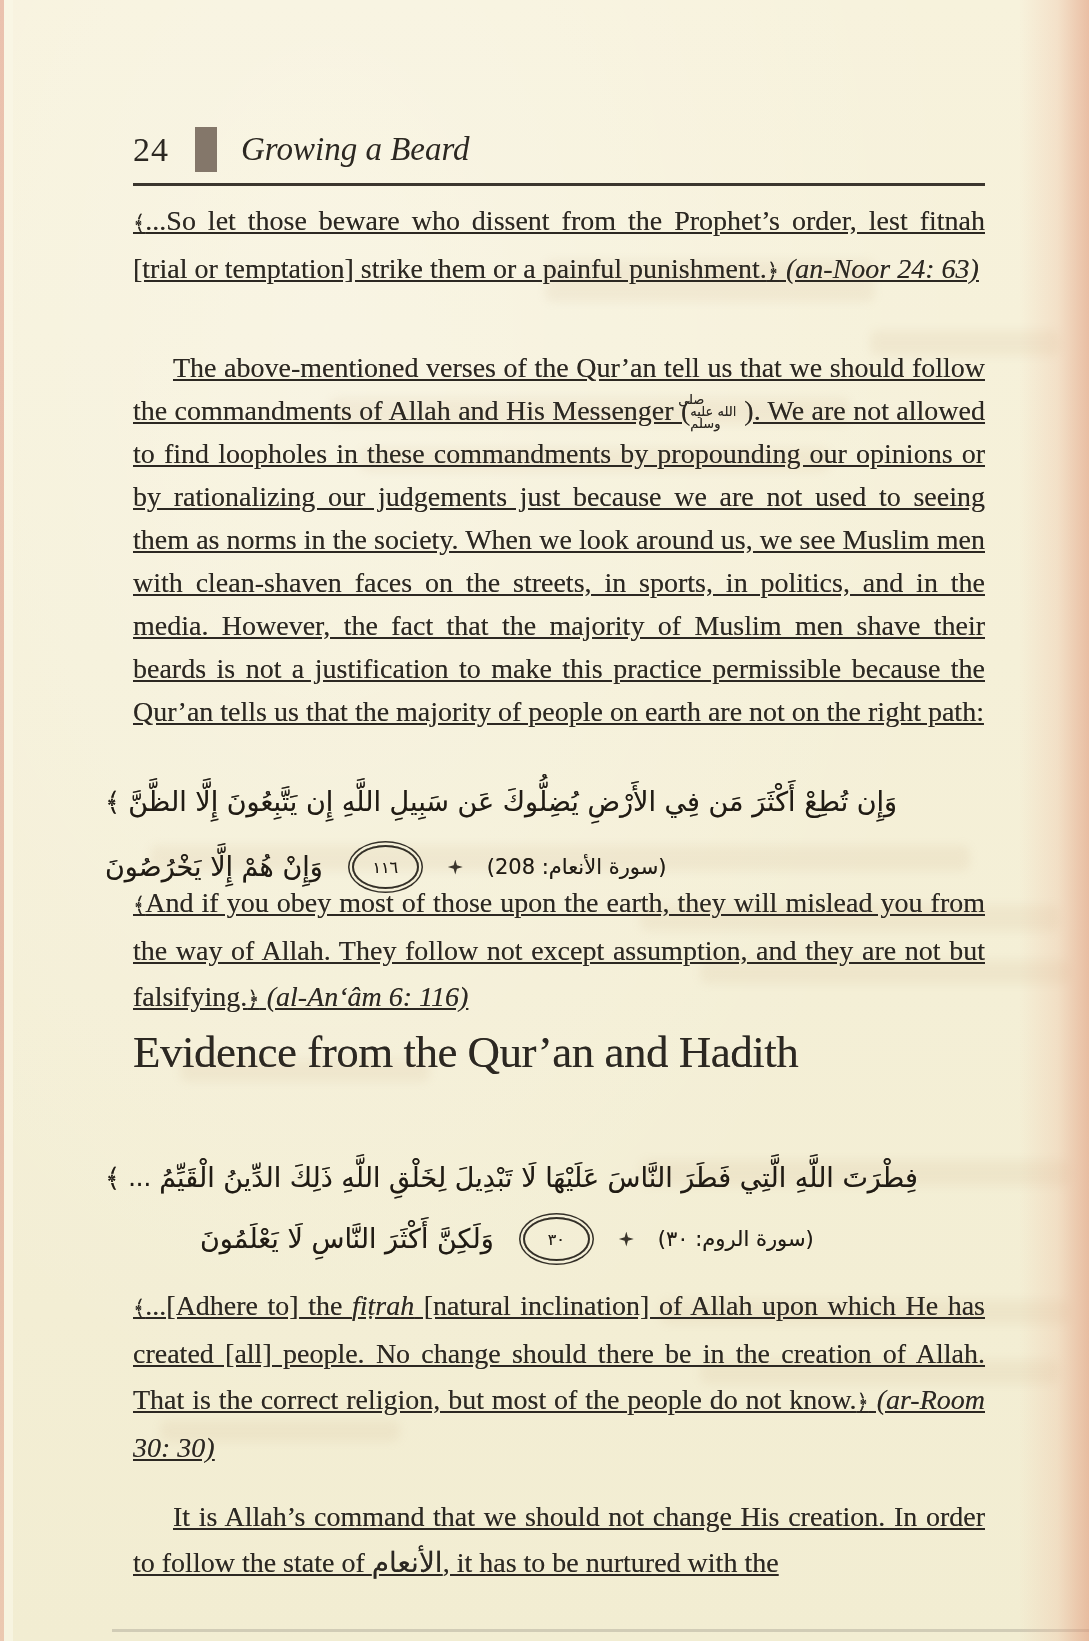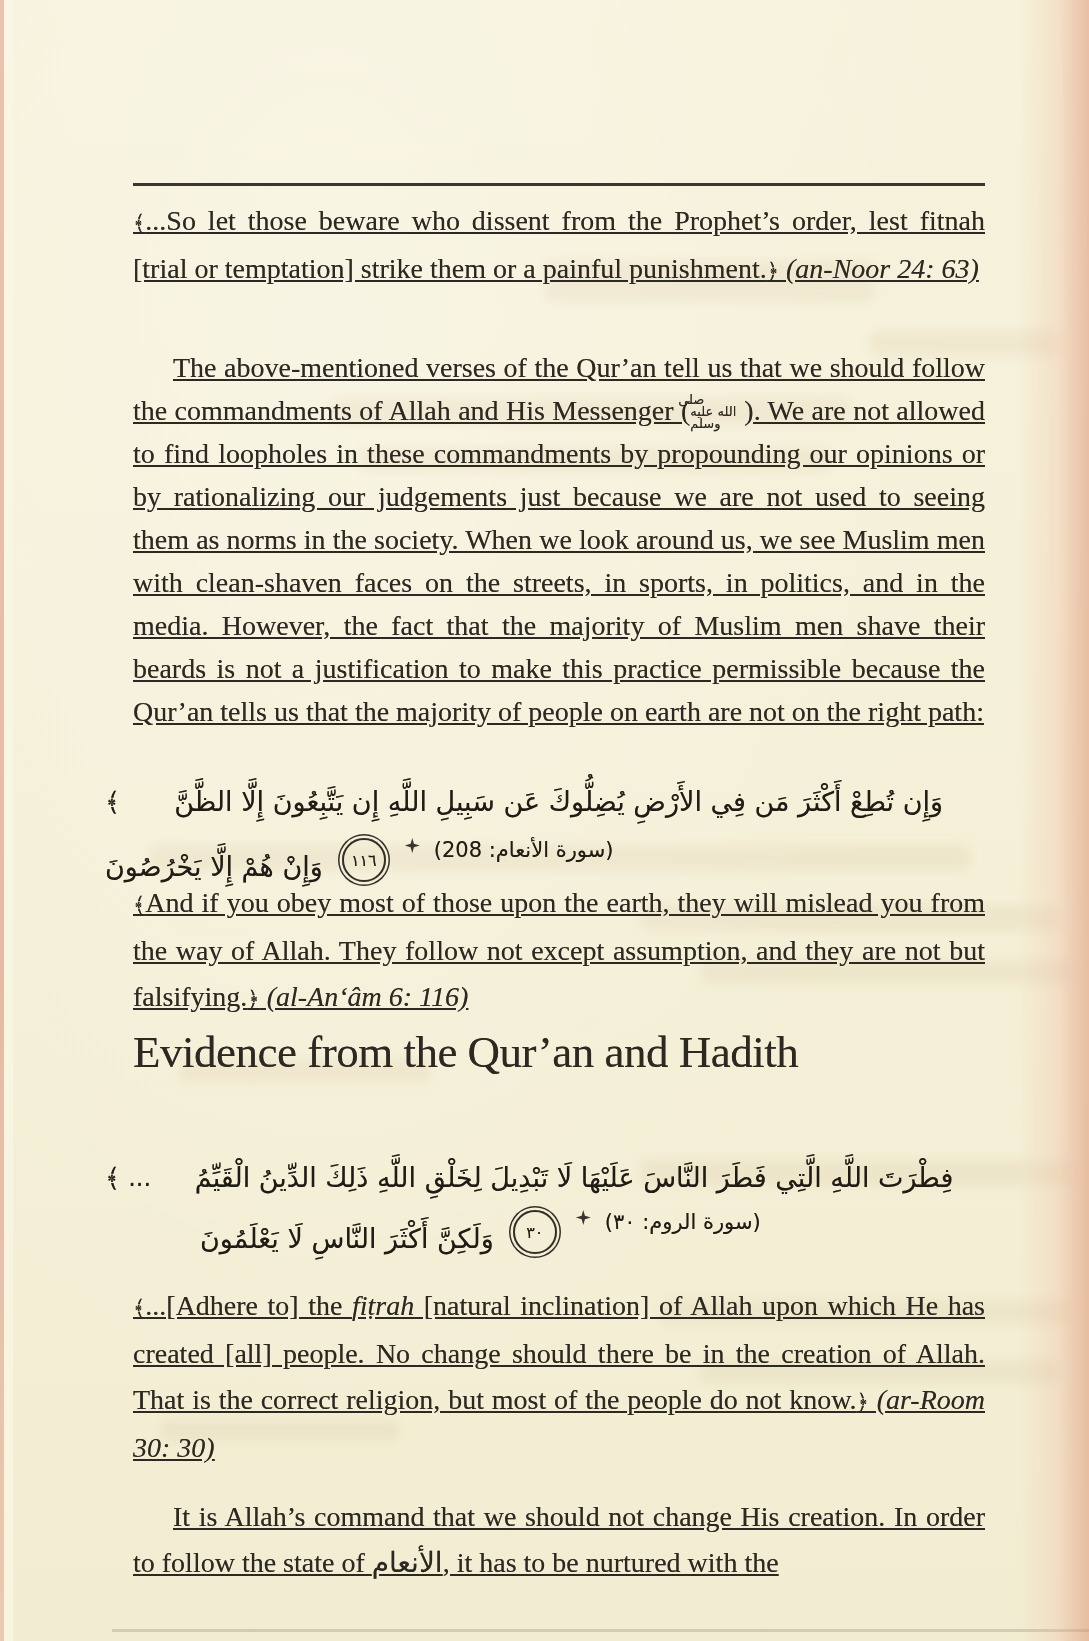--- a/index.html
+++ b/index.html
@@ -37,25 +37,25 @@
   .indent{text-indent:40px;}
   .tight{line-height:43px;}
   .salawat{display:inline-block;direction:rtl;width:54px;font-size:13px;line-height:12px;
     text-align:left;vertical-align:-8px;font-family:"DejaVu Sans",sans-serif;}
   
   .secheading{position:absolute;left:133px;top:1026px;font-size:45px;letter-spacing:-.5px;
     text-shadow:0 0 .5px rgba(44,40,34,.6);}
   
   .ar{font-family:"DejaVu Sans",sans-serif;color:#201b14;text-shadow:0 0 .5px rgba(32,27,20,.5);}
   .vline1{position:absolute;left:105px;width:884px;display:flex;align-items:center;gap:8px;overflow:hidden;}
-  .vline1 .vtext{direction:rtl;white-space:nowrap;font-size:27px;line-height:60px;flex:1;text-align:center;}
+  .vline1 .vtext{direction:rtl;white-space:nowrap;font-size:27px;line-height:60px;flex:1;text-align:left;}
   .vbr{font-size:26px;}
-  .vline2{position:absolute;display:flex;gap:14px;}
+  .vline2{position:absolute;display:flex;align-items:center;gap:24px;}
   .vline2 .vwords{direction:rtl;white-space:nowrap;font-size:27px;line-height:58px;}
-  .medallion{box-sizing:border-box;width:44px;height:44px;border:2px solid #332f27;border-radius:50%;
+  .medallion{box-sizing:border-box;width:67px;height:44px;border:2px solid #332f27;border-radius:50%;
     display:flex;align-items:center;justify-content:center;font-size:16px;
     box-shadow:0 0 0 2.5px #f4efd8,0 0 0 4px #332f27;margin:0 5px;}
   .rosette{width:15px;height:15px;background:#3a352c;
     clip-path:polygon(50% 0,61% 39%,100% 50%,61% 61%,50% 100%,39% 61%,0 50%,39% 39%);}
   .vcite{direction:rtl;font-size:21px;white-space:nowrap;}
 </style>
 </head>
 <body>
 
 <div class="page">
@@ -69,20 +69,25 @@
   <div class="ghost" style="left:870px;top:330px;width:190px;height:26px"></div>
   <div class="ghost" style="left:150px;top:845px;width:820px;height:26px"></div>
   <div class="ghost" style="left:640px;top:905px;width:420px;height:26px"></div>
   <div class="ghost" style="left:700px;top:960px;width:370px;height:24px"></div>
   <div class="ghost" style="left:180px;top:1060px;width:250px;height:22px"></div>
   <div class="ghost" style="left:640px;top:1160px;width:430px;height:26px"></div>
   <div class="ghost" style="left:660px;top:1300px;width:410px;height:24px"></div>
   <div class="ghost" style="left:700px;top:1360px;width:360px;height:24px"></div>
   <div class="ghost" style="left:160px;top:1420px;width:240px;height:22px"></div>
 
+  <div class="runhead">
+    <span class="pgnum">24</span>
+    <span class="head-block"></span>
+    <span class="runtitle">Growing a Beard</span>
+  </div>
   <div class="rule"></div>
 
   <div class="blk" style="top:198px">
     <span class="qmark">﴾</span><span>...So let those beware who dissent from the Prophet’s order, lest fitnah [trial or temptation] strike them or a painful punishment.</span><span class="qmark">﴿</span><span class="cite"> (an-Noor 24: 63)</span>
   </div>
 
   <div class="blk indent tight" style="top:346px">
     <span>The above-mentioned verses of the Qur’an tell us that we should follow the commandments of Allah and His Messenger (</span><span class="salawat">صلى الله عليه وسلم</span><span>). We are not allowed to find loopholes in these commandments by propounding our opinions or by rationalizing our judgements just because we are not used to seeing them as norms in the society. When we look around us, we see Muslim men with clean-shaven faces on the streets, in sports, in politics, and in the media. However, the fact that the majority of Muslim men shave their beards is not a justification to make this practice permissible because the Qur’an tells us that the majority of people on earth are not on the right path:</span>
   </div>
 

